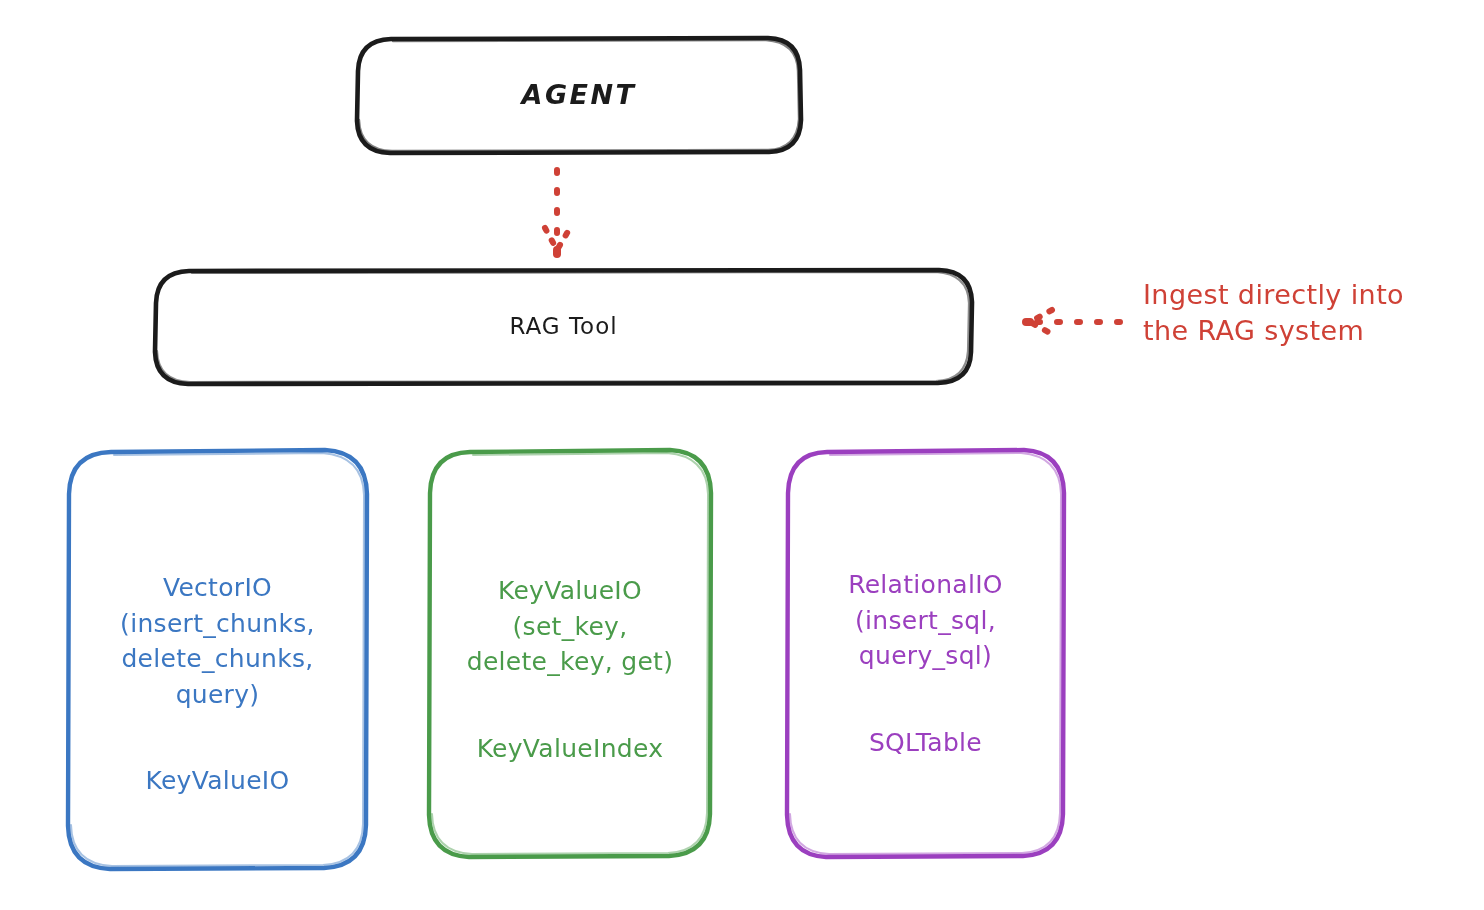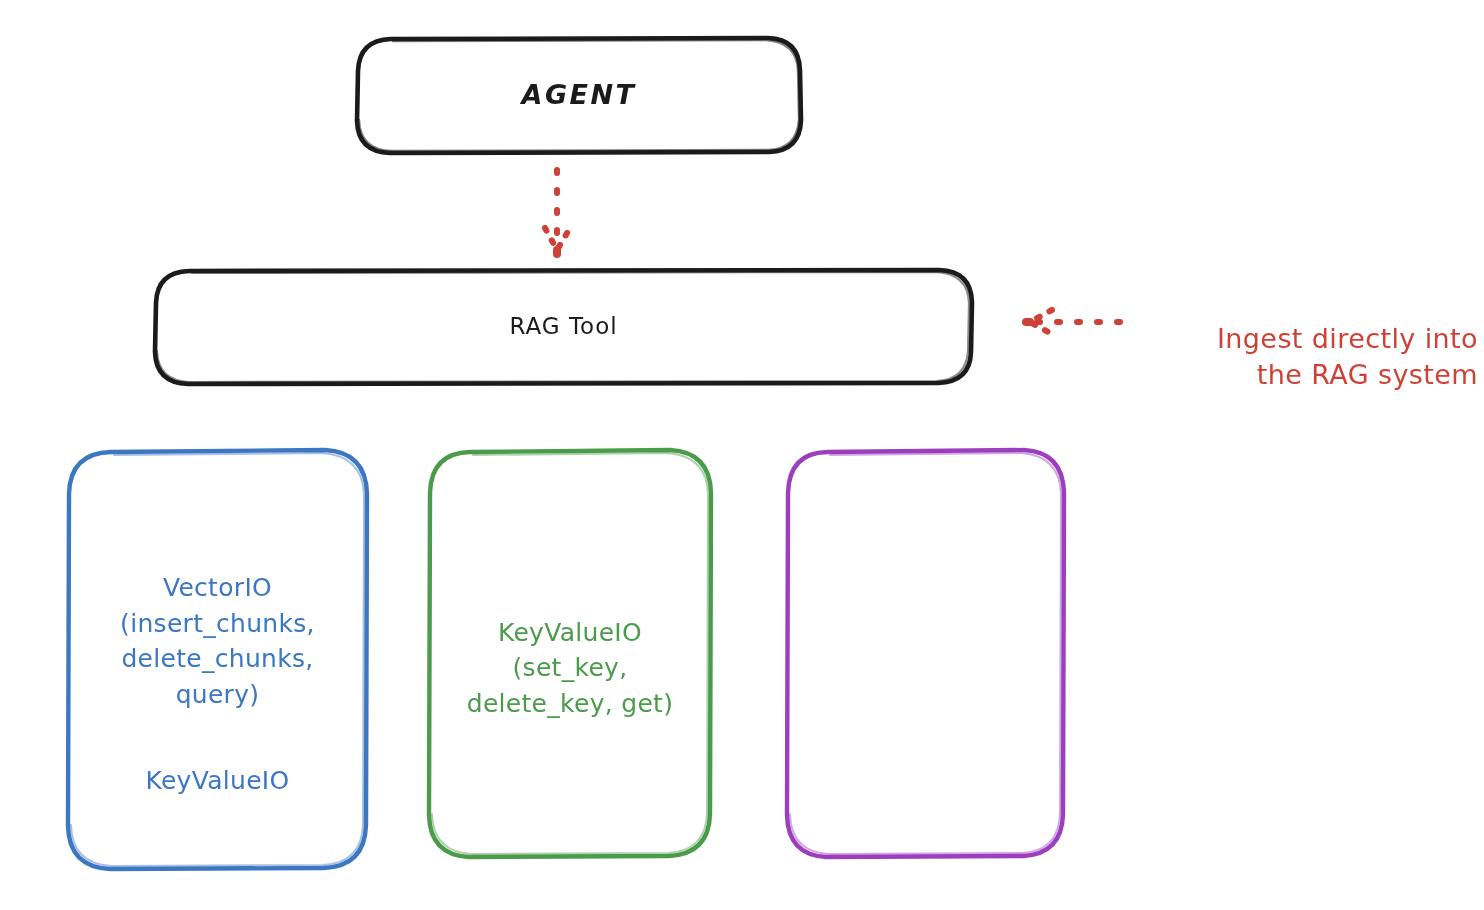--- a/index.html
+++ b/index.html
@@ -122,24 +122,23 @@
   
   #ingest-annotation {
     position: absolute;
     left: 1143px;
     top: 277px;
     width: 335px;
     color: #cf4136;
     font-family: "DejaVu Sans", sans-serif;
     font-size: 27px;
     line-height: 1.33;
-    text-align: right;
+    text-align: left;
     white-space: pre-line;
     letter-spacing: 0.4px;
-    margin-top: 44px;
   }
 </style>
 </head>
 <body>
 
 <div id="canvas">
 
   <svg class="layer" viewBox="0 0 1484 910">
 
     <path d="M 391 39 L 768 38 Q 799 39 800 70 L 801 120 Q 800 151 769 152 L 390 153 Q 358 152 357 121 L 358 71 Q 359 40 391 39 Z" fill="none" stroke="#1b1b1b" stroke-width="4.6" stroke-linecap="round" stroke-linejoin="round"></path>
@@ -186,20 +185,29 @@
 query)</div>
       <div class="index-label">KeyValueIO</div>
     </div>
   </div>
 
   <div class="node provider" id="keyvalueio-node">
     <div class="stack">
       <div class="node-label">KeyValueIO
 (set_key,
 delete_key, get)</div>
+      <div class="index-label">KeyValueIndex</div>
     </div>
   </div>
 
+  <div class="node provider" id="relationalio-node">
+    <div class="stack">
+      <div class="node-label">RelationalIO
+(insert_sql,
+query_sql)</div>
+      <div class="index-label">SQLTable</div>
+    </div>
+  </div>
 
   <div id="ingest-annotation">Ingest directly into
 the RAG system</div>
 
 </div>
 
 </body></html>

